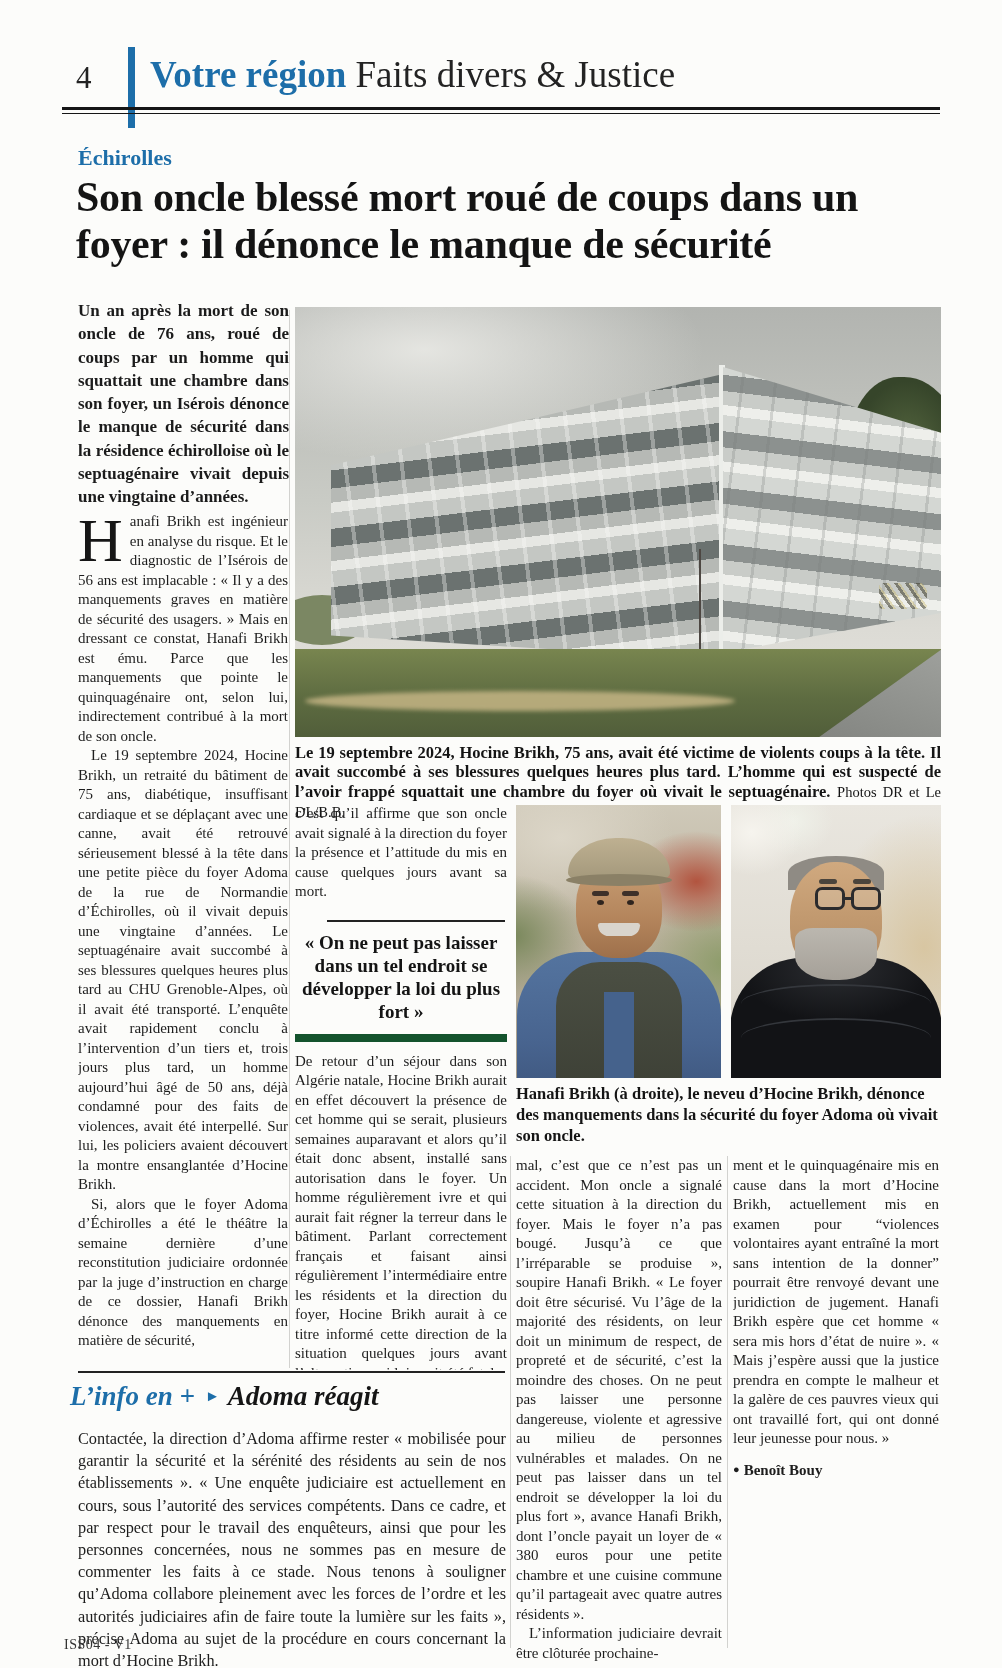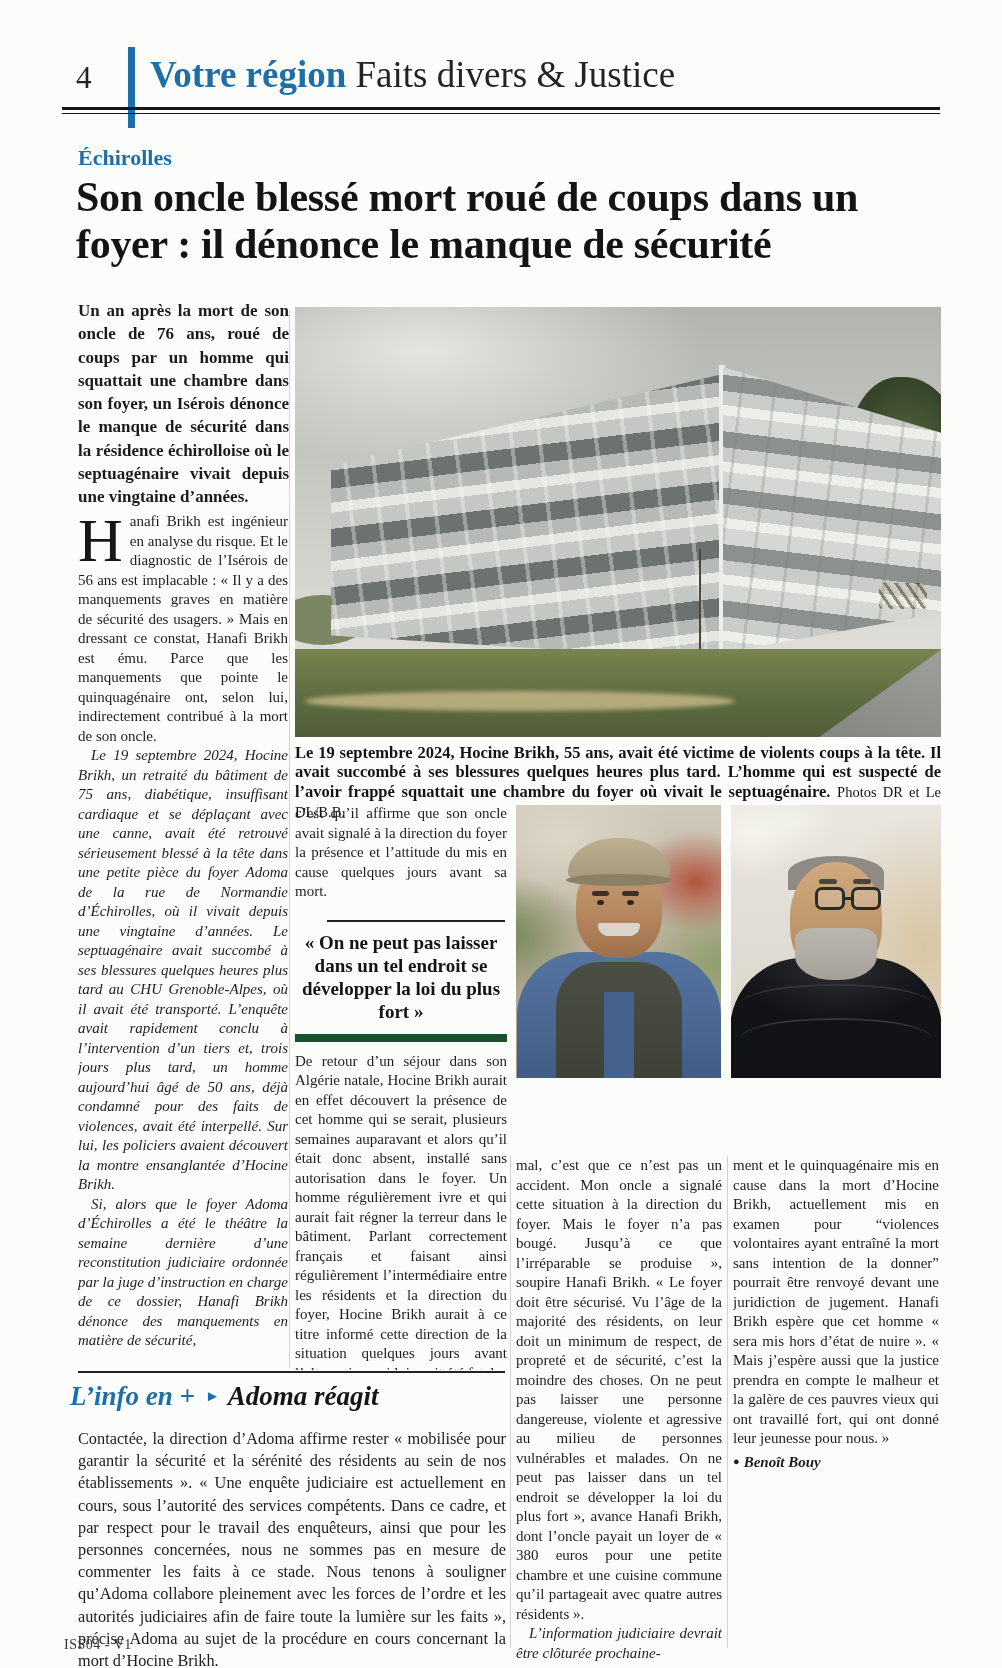--- a/index.html
+++ b/index.html
@@ -23,28 +23,28 @@
   
   .lead { position:absolute; left:78px; top:299px; width:211px;
     font-size:17px; line-height:23.3px; font-weight:700; text-align:justify;
     -webkit-hyphens:auto; hyphens:auto; color:#1b1b1b; }
   .col { position:absolute; font-size:15px; line-height:19.5px; text-align:justify;
     -webkit-hyphens:auto; hyphens:auto; color:#1d1d1d; overflow:hidden; }
   .col1 { left:78px;  top:512px;  width:210px; height:858px; }
   .col2 { left:295px; top:804px;  width:212px; height:566px; }
   .col3 { left:516px; top:1156px; width:206px; height:512px; }
   .col4 { left:733px; top:1156px; width:206px; height:512px; }
-  .para + .para { text-indent:13px;font-style:italic; }
+  .para + .para { text-indent:13px; }
   .dropcap { float:left; font-size:62px; line-height:50px; padding:3px 7px 0 0; color:#161616; }
   .pullquote { margin:9px 0 10px; padding:9px 2px 11px; text-align:center;
     font-size:19px; line-height:23px; font-weight:700; color:#141414;
     border-bottom:8px solid #14532d; text-indent:0; }
   .pullquote::before { content:""; display:block; border-top:2px solid #222;
     margin:0 0 9px 30px; }
-  .byline { text-indent:0 !important; font-weight:700; margin-top:3px; }
+  .byline { text-indent:0 !important; font-weight:700; margin-top:11px; }
   .byline .dot { font-size:11px; vertical-align:2px; padding-right:4px; }
   
   .main-caption { position:absolute; left:295px; top:743px; width:646px;
     font-size:16.5px; line-height:19.4px; font-weight:700; text-align:justify; color:#141414; }
   .main-caption .credit { font-weight:400; font-size:14.5px; }
   .portrait-caption { position:absolute; left:516px; top:1083px; width:426px;
     font-size:16.5px; line-height:21px; font-weight:700; color:#141414; }
   
   .info-rule { position:absolute; left:78px; top:1371px; width:427px; border-top:2px solid #222; }
   .info-head { position:absolute; left:70px; top:1381px; white-space:nowrap;font-style:italic; }
@@ -201,21 +201,21 @@
       <div class="bldg-b-mullions"></div>
     </div>
     <div class="sapling"></div>
     <div class="graffiti"></div>
     <div class="grass"></div>
     <div class="dirt"></div>
     <div class="path"></div>
   </div>
 
   <p class="main-caption">
-    <span>Le 19 septembre 2024, Hocine Brikh, 55 ans, avait été victime de violents coups à la tête. Il avait succombé à ses blessures quelques heures plus tard. L’homme qui est suspecté de l’avoir frappé squattait une chambre du foyer où vivait le septuagénaire. </span><span class="credit">Photos DR et Le DL/B.B.</span>
+    <span>Le 19 septembre 2024, Hocine Brikh, 75 ans, avait été victime de violents coups à la tête. Il avait succombé à ses blessures quelques heures plus tard. L’homme qui est suspecté de l’avoir frappé squattait une chambre du foyer où vivait le septuagénaire. </span><span class="credit">Photos DR et Le DL/B.B.</span>
   </p>
 
   <div class="col col1">
     <p class="para"><span class="dropcap">H</span><span>anafi Brikh est ingénieur en analyse du risque. Et le diagnostic de l’Isérois de 56 ans est implacable : « Il y a des manquements graves en matière de sécurité des usagers. » Mais en dressant ce constat, Hanafi Brikh est ému. Parce que les manquements que pointe le quinquagénaire ont, selon lui, indirectement contribué à la mort de son oncle.</span></p>
     <p class="para">Le 19 septembre 2024, Hocine Brikh, un retraité du bâtiment de 75 ans, diabétique, insuffisant cardiaque et se déplaçant avec une canne, avait été retrouvé sérieusement blessé à la tête dans une petite pièce du foyer Adoma de la rue de Normandie d’Échirolles, où il vivait depuis une vingtaine d’années. Le septuagénaire avait succombé à ses blessures quelques heures plus tard au CHU Grenoble-Alpes, où il avait été transporté. L’enquête avait rapidement conclu à l’intervention d’un tiers et, trois jours plus tard, un homme aujourd’hui âgé de 50 ans, déjà condamné pour des faits de violences, avait été interpellé. Sur lui, les policiers avaient découvert la montre ensanglantée d’Hocine Brikh.</p>
     <p class="para">Si, alors que le foyer Adoma d’Échirolles a été le théâtre la semaine dernière d’une reconstitution judiciaire ordonnée par la juge d’instruction en charge de ce dossier, Hanafi Brikh dénonce des manquements en matière de sécurité,</p>
   </div>
 
   <div class="col col2">
     <p class="para">c’est qu’il affirme que son oncle avait signalé à la direction du foyer la présence et l’attitude du mis en cause quelques jours avant sa mort.</p>
@@ -246,20 +246,21 @@
     <div class="pr-hairband"></div>
     <div class="pr-head"></div>
     <div class="pr-beard"></div>
     <div class="pr-brow-l"></div>
     <div class="pr-brow-r"></div>
     <div class="pr-glass-l"></div>
     <div class="pr-glass-r"></div>
     <div class="pr-bridge"></div>
   </div>
 
+  <p class="portrait-caption">Hanafi Brikh (à droite), le neveu d’Hocine Brikh, dénonce des manquements dans la sécurité du foyer Adoma où vivait son oncle.</p>
 
   <div class="col col3">
     <p class="para">mal, c’est que ce n’est pas un accident. Mon oncle a signalé cette situation à la direction du foyer. Mais le foyer n’a pas bougé. Jusqu’à ce que l’irréparable se produise », soupire Hanafi Brikh. « Le foyer doit être sécurisé. Vu l’âge de la majorité des résidents, on leur doit un minimum de respect, de propreté et de sécurité, c’est la moindre des choses. On ne peut pas laisser une personne dangereuse, violente et agressive au milieu de personnes vulnérables et malades. On ne peut pas laisser dans un tel endroit se développer la loi du plus fort », avance Hanafi Brikh, dont l’oncle payait un loyer de « 380 euros pour une petite chambre et une cuisine commune qu’il partageait avec quatre autres résidents ».</p>
     <p class="para">L’information judiciaire devrait être clôturée prochaine-</p>
   </div>
 
   <div class="col col4">
     <p class="para">ment et le quinquagénaire mis en cause dans la mort d’Hocine Brikh, actuellement mis en examen pour “violences volontaires ayant entraîné la mort sans intention de la donner” pourrait être renvoyé devant une juridiction de jugement. Hanafi Brikh espère que cet homme « sera mis hors d’état de nuire ». « Mais j’espère aussi que la justice prendra en compte le malheur et la galère de ces pauvres vieux qui ont travaillé fort, qui ont donné leur jeunesse pour nous. »</p>
     <p class="para byline"><span class="dot">●</span><span>Benoît Bouy</span></p>
   </div>

